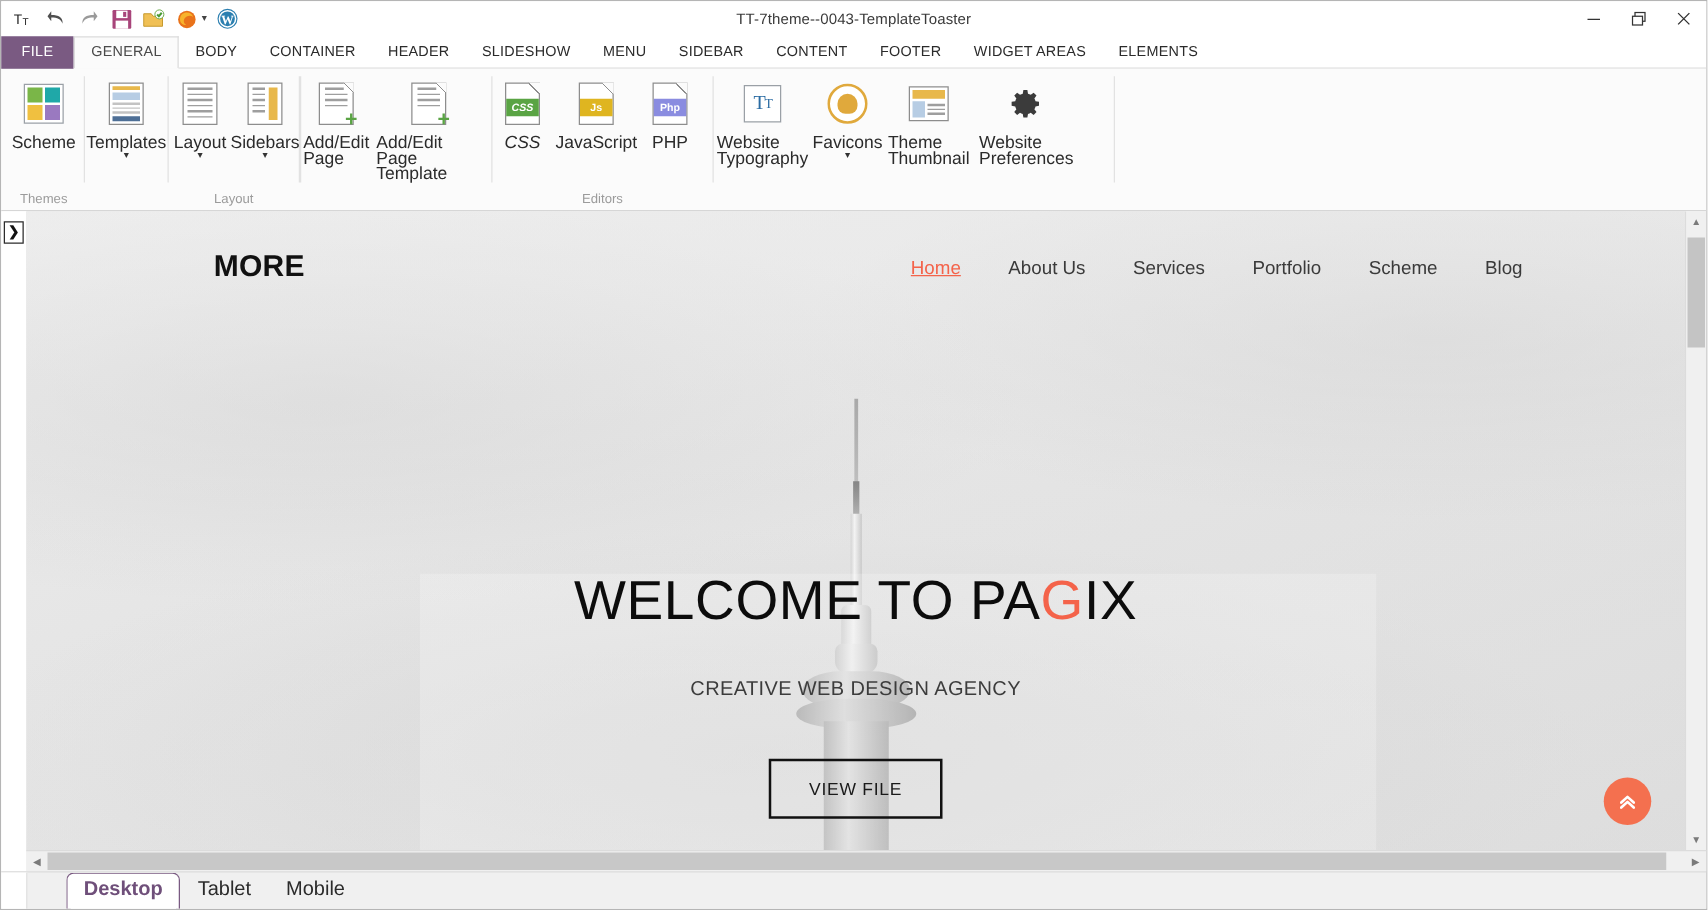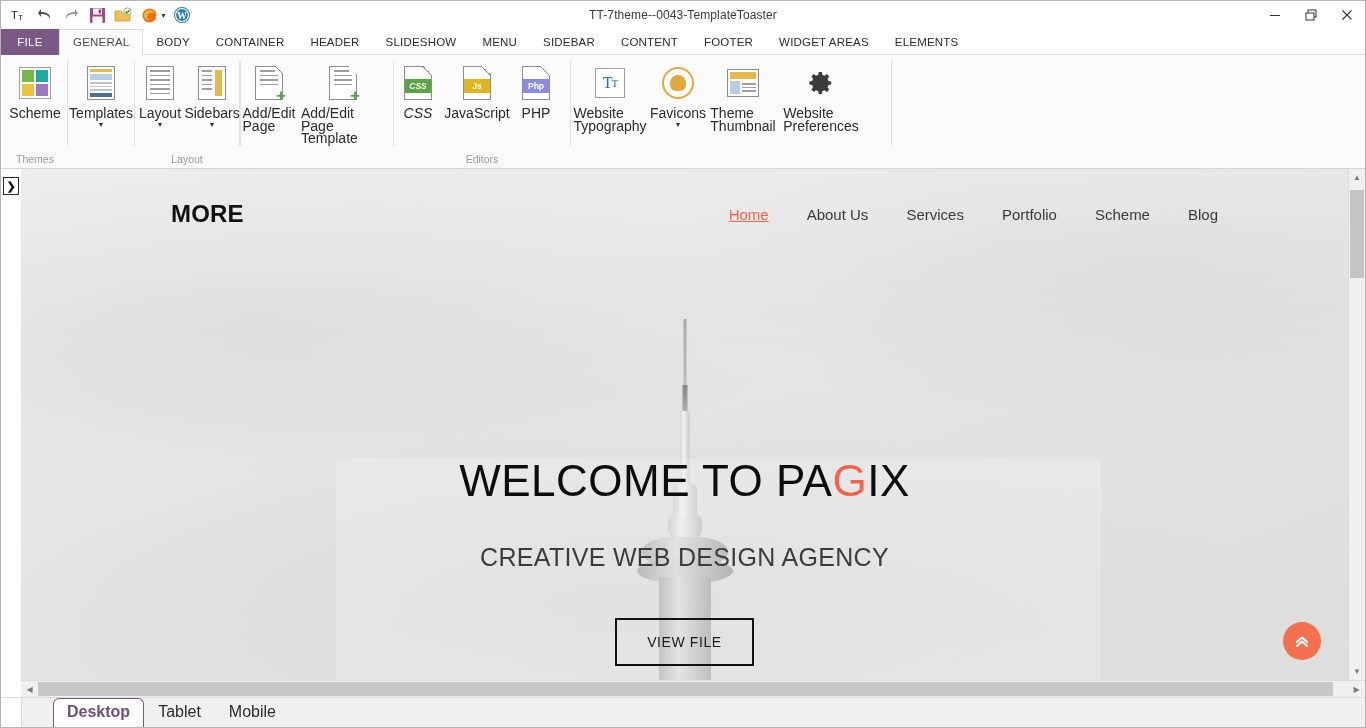--- a/index.html
+++ b/index.html
@@ -165,21 +165,21 @@
   .brand { font-size:24px; font-weight:700; color:#111; letter-spacing:.2px; }
   .nav { margin-left:auto; display:flex; align-items:center; gap:38px; }
   .nav a { font-size:15px; color:#3a3a3a; text-decoration:none; }
   .nav a.active { color:#f4634a;text-decoration:underline; }
 
   .hero-panel { position:absolute; left:315px; top:290px; width:765px; height:360px;
                 background:rgba(255,255,255,.22); }
   .hero-content { position:absolute; left:0; right:0; top:288px; text-align:center; }
   .hero-h1 { font-size:44px; font-weight:400; color:#0c0c0c; letter-spacing:.5px; line-height:1.1; }
   .hero-h1 .g { color:#f4634a; }
-  .hero-h2 { font-size:25px; color:#3c3c3c; margin-top:38px; letter-spacing:.3px; }
+  .hero-h2 { font-size:16px; color:#3c3c3c; margin-top:38px; letter-spacing:.3px; }
   .hero-btn { display:inline-block; margin-top:46px; border:2px solid #111; padding:14px 30px;
               font-size:14px; color:#1a1a1a; letter-spacing:.6px; background:transparent; }
   .totop { position:absolute; right:27px; bottom:20px; width:38px; height:38px; border-radius:50%;
            background:#f4704f; display:flex; align-items:center; justify-content:center; }
 
   
   .vsb { width:17px; flex:0 0 17px; background:#f0f0f0; border-left:1px solid #dcdcdc;
          display:flex; flex-direction:column; }
   .sb-arrow { height:17px; display:flex; align-items:center; justify-content:center; color:#7a7a7a;
               font-size:8px; background:#f0f0f0; flex:0 0 17px; }

